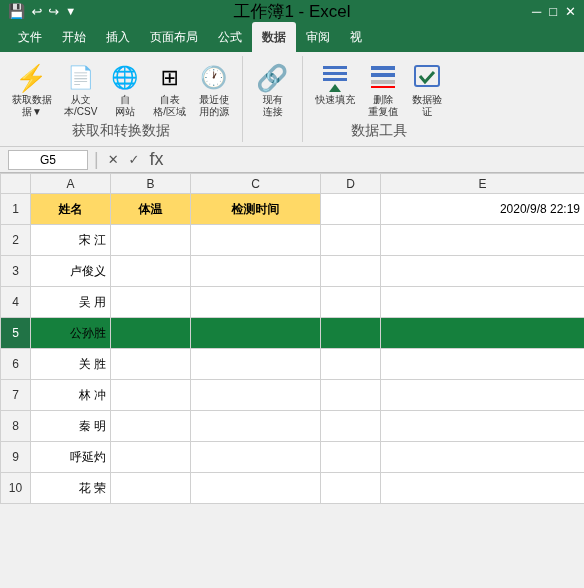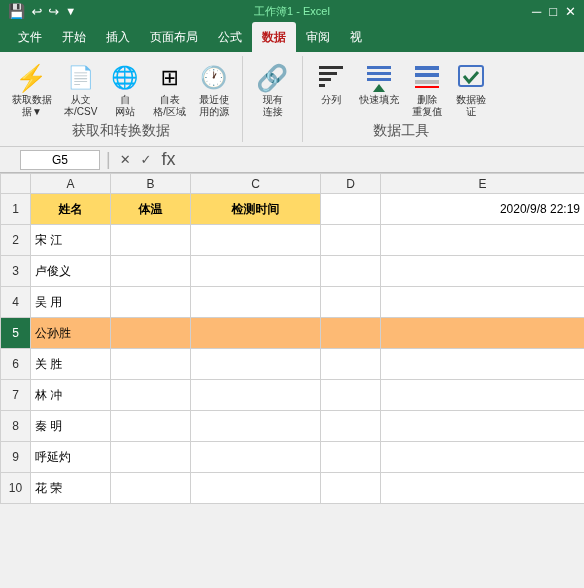--- a/index.html
+++ b/index.html
@@ -5,66 +5,66 @@
     * { box-sizing: border-box; margin: 0; padding: 0; }
     body { font-family: 'Microsoft YaHei', SimSun, Arial, sans-serif; font-size: 12px; background: #f0f0f0; width: 584px; height: 588px; overflow: hidden; }
 
     
     .title-bar { background: #217346; height: 22px; display: flex; align-items: center; padding: 0 8px; }
     .title-bar-icons { display: flex; gap: 6px; align-items: center; }
 
     
     .ribbon-tabs { background: #217346; display: flex; align-items: center; padding: 0 8px; height: 30px; }
     .ribbon-tab { color: white; font-size: 12px; padding: 4px 10px; cursor: pointer; height: 100%; display: flex; align-items: center; border-radius: 3px 3px 0 0; }
-    .ribbon-tab.active { background: #f0f0f0; color: #b91c1c; font-weight: bold; }
+    .ribbon-tab.active { background: #f0f0f0; color: #404040; font-weight: bold; }
 
     
     .ribbon { background: #f0f0f0; border-bottom: 1px solid #ccc; display: flex; align-items: stretch; padding: 4px 0; min-height: 86px; }
     .ribbon-group { display: flex; flex-direction: column; align-items: center; border-right: 1px solid #d0d0d0; padding: 2px 8px; min-width: 60px; }
     .ribbon-group:last-child { border-right: none; }
     .ribbon-group-items { display: flex; gap: 4px; flex: 1; align-items: flex-start; padding-top: 2px; }
     .ribbon-group-label { font-size: 14px; color: #555; margin-top: auto; padding-top: 2px; text-align: center; white-space: nowrap; }
 
     .ribbon-btn { display: flex; flex-direction: column; align-items: center; cursor: pointer; padding: 2px 4px; border-radius: 3px; min-width: 36px; }
     .ribbon-btn .btn-icon { width: 32px; height: 32px; display: flex; align-items: center; justify-content: center; font-size: 20px; }
     .ribbon-btn .btn-label { font-size: 10px; color: #333; text-align: center; white-space: nowrap; line-height: 1.2; }
 
     
-    .formula-bar { background: #f0f0f0; border-bottom: 1px solid #bbb; display: flex; align-items: center; height: 26px; padding: 0 20px; gap: 4px; }
+    .formula-bar { background: #f0f0f0; border-bottom: 1px solid #bbb; display: flex; align-items: center; height: 26px; padding: 0 8px; gap: 4px; }
     .name-box { width: 80px; border: 1px solid #bbb; background: white; height: 20px; font-size: 12px; padding: 0 4px; text-align: center; }
     .formula-input { flex: 1; border: none; background: transparent; font-size: 12px; outline: none; }
 
     
     .spreadsheet { background: white; overflow: hidden; }
     .sheet-table { border-collapse: collapse; width: 100%; table-layout: fixed; }
 
     
     .col-header { background: #f2f2f2; border: 1px solid #d0d0d0; text-align: center; font-size: 12px; color: #333; font-weight: normal; height: 20px; user-select: none; }
     .row-header { background: #f2f2f2; border: 1px solid #d0d0d0; text-align: center; font-size: 12px; color: #333; font-weight: normal; width: 30px; user-select: none; }
     .row-header.active { background: #217346; color: white; }
 
     .cell { border: 1px solid #d0d0d0; font-size: 12px; padding: 1px 4px; height: 31px; white-space: nowrap; overflow: hidden; }
     .cell.header-cell { background: #ffd966; font-weight: bold; text-align: center; }
-    .cell.selected-row { background: #fdba74; }
-    .cell.data-cell { text-align: left; }
+    .cell.selected-row { background: #15803d; }
+    .cell.data-cell { text-align: right; }
     .cell.right-align { text-align: right; }
 
     .corner-cell { background: #f2f2f2; border: 1px solid #d0d0d0; width: 30px; }
   </style>
 </head>
 <body>
 
 <div class="title-bar">
   <div class="title-bar-icons">
     <span style="color:white;font-size:14px;cursor:pointer;">💾</span>
     <span style="color:white;font-size:13px;cursor:pointer;">↩</span>
     <span style="color:white;font-size:13px;cursor:pointer;">↪</span>
     <span style="color:white;font-size:11px;cursor:pointer;">▼</span>
   </div>
-  <span style="color:#86efac;font-size:11px;position:absolute;left:50%;transform:translateX(-50%);">工作簿1 - Excel</span>
+  <span style="color:#000000;font-size:17px;position:absolute;left:50%;transform:translateX(-50%);">工作簿1 - Excel</span>
   <div style="margin-left:auto;display:flex;gap:8px;">
     <span style="color:white;font-size:13px;cursor:pointer;">─</span>
     <span style="color:white;font-size:13px;cursor:pointer;">□</span>
     <span style="color:white;font-size:13px;cursor:pointer;">✕</span>
   </div>
 </div>
 
 <div class="ribbon-tabs">
   <div class="ribbon-tab">文件</div>
   <div class="ribbon-tab">开始</div>
@@ -109,31 +109,20 @@
       <div class="ribbon-btn">
         <div class="btn-icon" style="font-size:26px;">🔗</div>
         <div class="btn-label">现有<br>连接</div>
       </div>
     </div>
     <div class="ribbon-group-label"></div>
   </div>
 
   <div class="ribbon-group">
     <div class="ribbon-group-items">
-      <div class="ribbon-btn">
-        <div class="btn-icon" style="font-size:22px; display:flex;flex-direction:column;align-items:center;">
-          <svg width="28" height="32" viewBox="0 0 28 32">
-            <rect x="2" y="4" width="24" height="3" fill="#333"></rect>
-            <rect x="2" y="10" width="18" height="3" fill="#333"></rect>
-            <rect x="2" y="16" width="12" height="3" fill="#333"></rect>
-            <rect x="2" y="22" width="6" height="3" fill="#333"></rect>
-          </svg>
-        </div>
-        <div class="btn-label">分列</div>
-      </div>
       <div class="ribbon-btn">
         <div class="btn-icon">
           <svg width="28" height="32" viewBox="0 0 28 32">
             <rect x="2" y="4" width="24" height="3" fill="#4472c4"></rect>
             <rect x="2" y="10" width="24" height="3" fill="#4472c4"></rect>
             <rect x="2" y="16" width="24" height="3" fill="#4472c4"></rect>
             <polygon points="14,22 20,30 8,30" fill="#217346"></polygon>
           </svg>
         </div>
         <div class="btn-label">快速填充</div>

